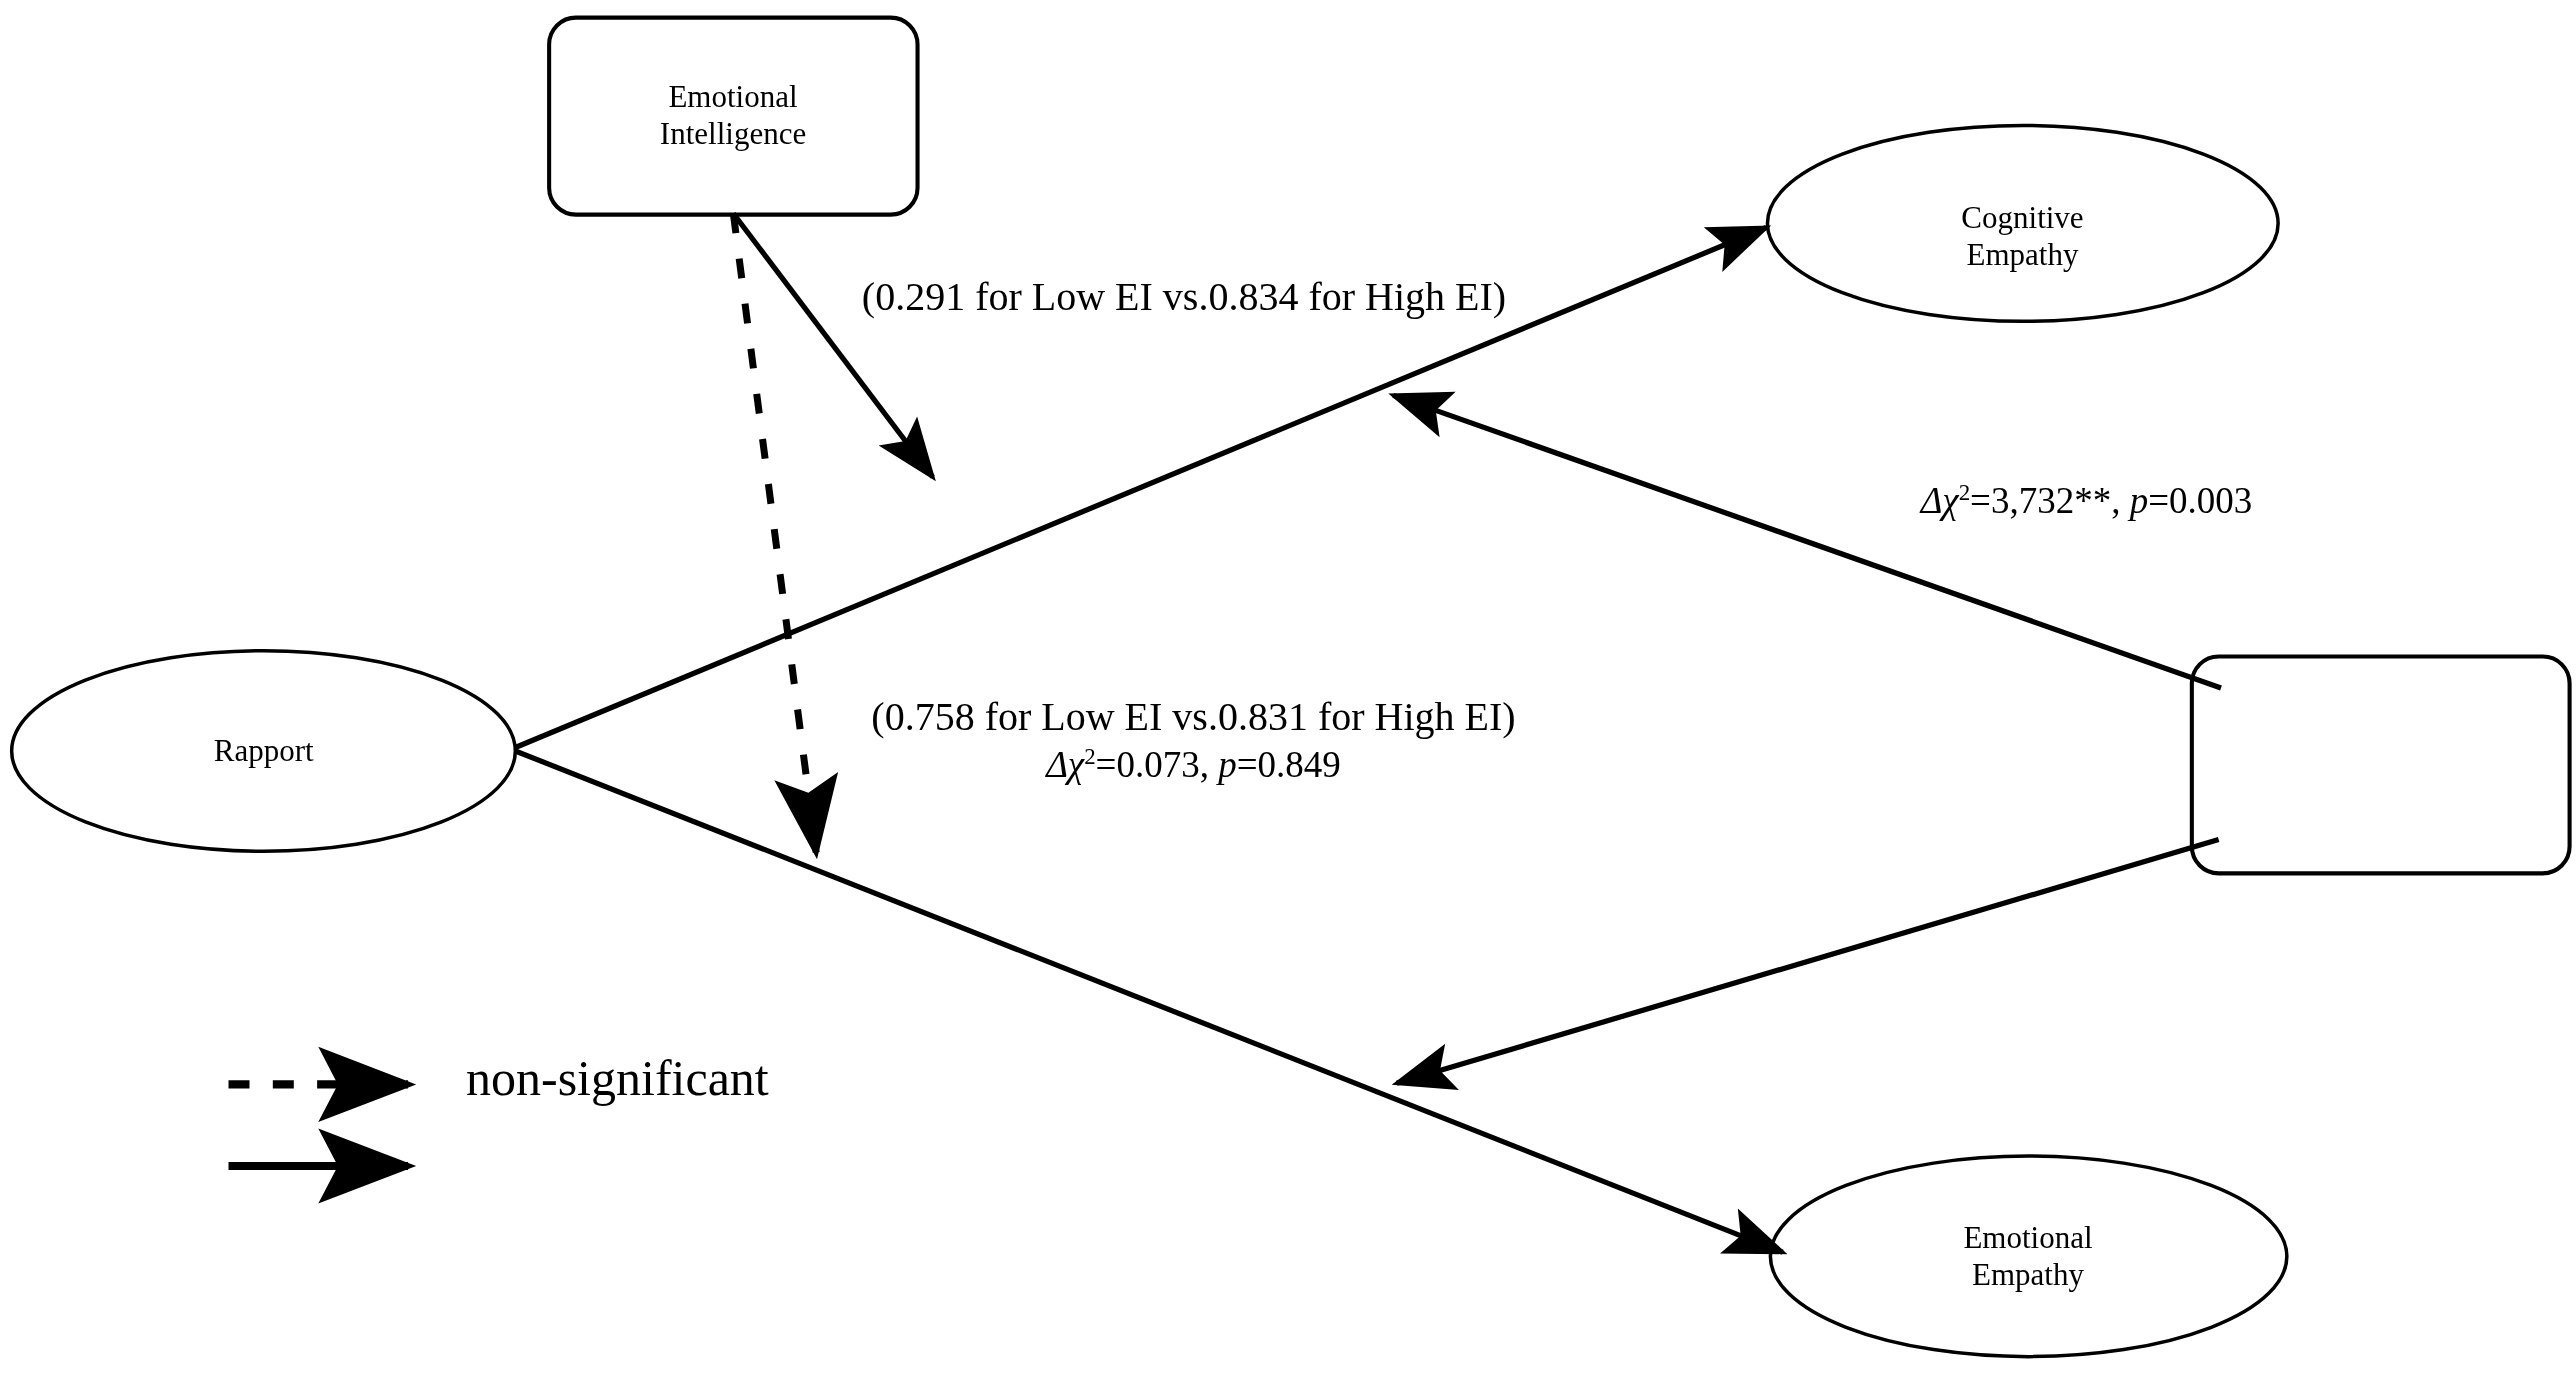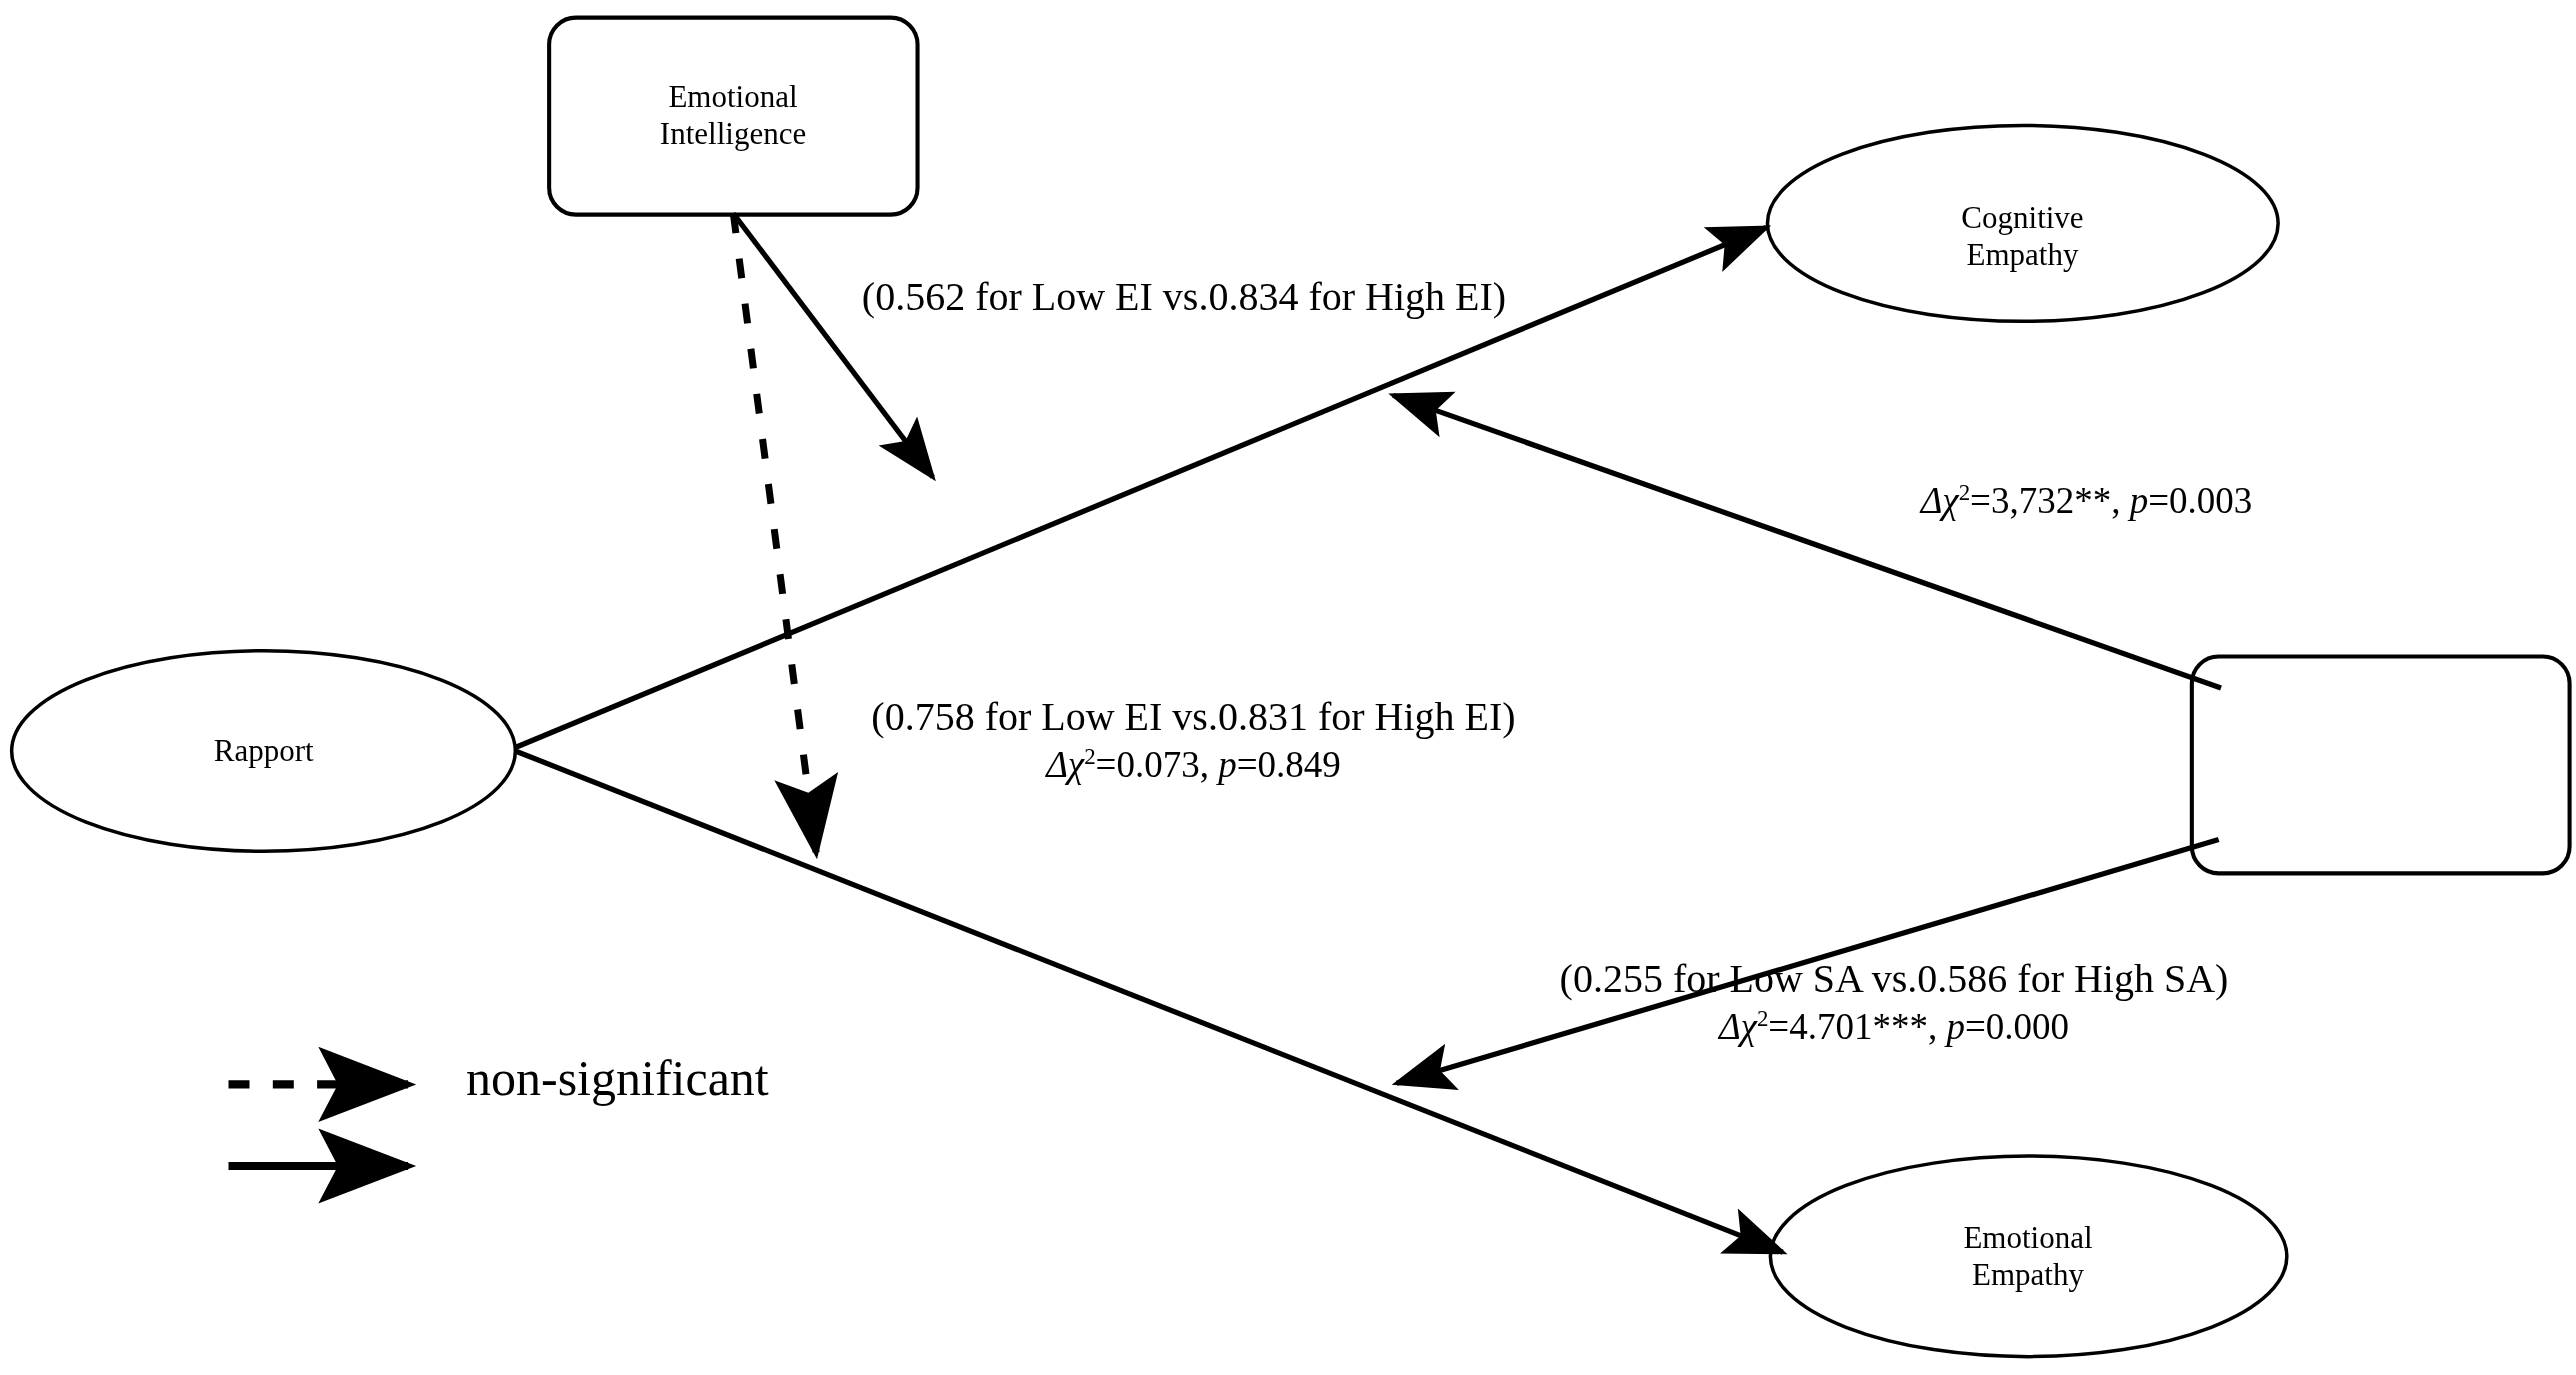--- a/index.html
+++ b/index.html
@@ -64,34 +64,30 @@
   <div class="node-label" style="left:1767px;top:139px;width:511px;height:196px;">Cognitive
 Empathy</div>
 
   <div class="node-label" style="left:11.7px;top:651px;width:504px;height:201px;">Rapport</div>
 
 
   <div class="node-label" style="left:1770px;top:1156px;width:516px;height:201px;">Emotional
 Empathy</div>
 
   <div class="edge-label" style="left:735px;top:273px;width:898px;">
-    <span>(0.562 for Low EI vs.0.834 for High EI)</span>
+    <span>(0.291 for Low EI vs.0.834 for High EI)</span>
   </div>
 
   <div class="edge-label" style="left:1632px;top:478px;width:909px;">
     <span class="l2"><span class="ital">Δχ</span><span class="sup">2</span><span>=3,732**, </span><span class="ital">p</span><span>=0.003</span></span>
   </div>
 
   <div class="edge-label" style="left:762px;top:693px;width:863px;">
     <span>(0.758 for Low EI vs.0.831 for High EI)</span>
     <span class="l2"><span class="ital">Δχ</span><span class="sup">2</span><span>=0.073, </span><span class="ital">p</span><span>=0.849</span></span>
   </div>
 
-  <div class="edge-label" style="left:1457px;top:955px;width:874px;">
-    <span>(0.255 for Low SA vs.0.586 for High SA)</span>
-    <span class="l2"><span class="ital">Δχ</span><span class="sup">2</span><span>=4.701***, </span><span class="ital">p</span><span>=0.000</span></span>
-  </div>
 
   <div class="legend" style="left:466px;top:1049px;">non-significant</div>
 
 
 </div>
 
 
 </body></html>

